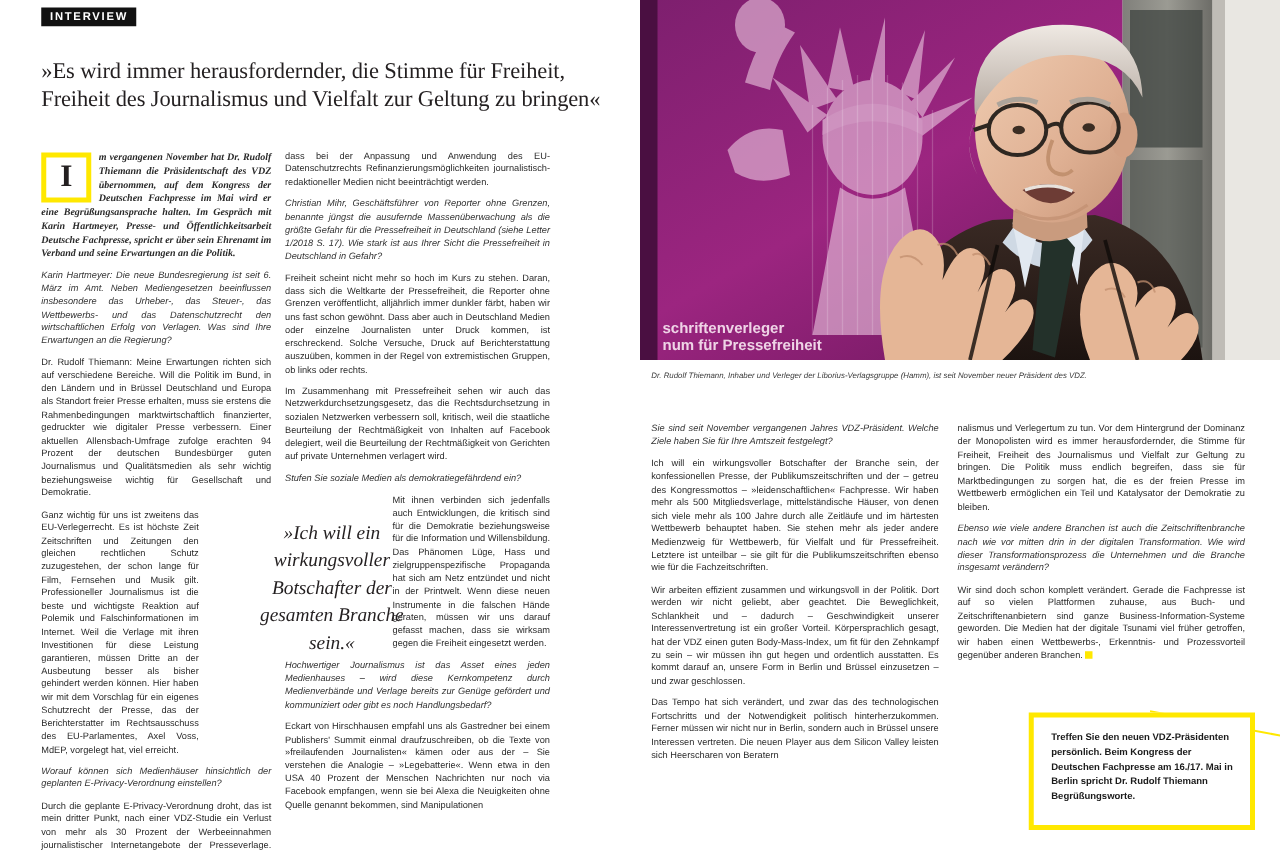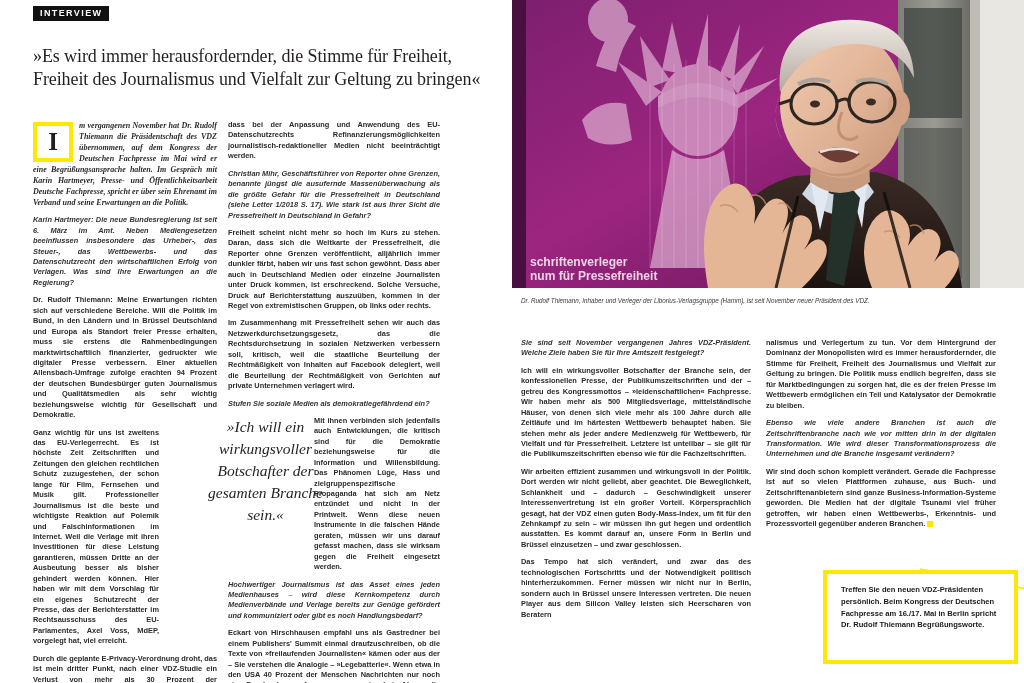--- a/index.html
+++ b/index.html
@@ -21,21 +21,21 @@
 
   .headline{
     position:absolute;left:33px;top:33px;width:455px;
     font-family:"Liberation Serif", serif;
     font-size:18px;line-height:1.30;font-weight:400;color:#231f20;
     letter-spacing:-0.1px;
   }
 
   
   .col{position:absolute;font-size:7.4px;line-height:1.41;color:#2b2b2b;text-align:justify;}
-  .col p{margin:0 0 7px 0;font-weight:bold;}
+  .col p{margin:0 0 7px 0;}
   .col p.q{font-style:italic;color:#333;}
   .col p.lead{font-family:"Liberation Serif", serif;font-weight:bold;font-style:italic;font-size:8px;line-height:1.38;}
 
   #col1{left:33px;top:120px;width:184px;}
   #col2{left:228px;top:120px;width:212px;}
   #col3{left:521px;top:338px;width:230px;}
   #col4{left:766px;top:338px;width:230px;}
 
   
   .dropcap{
@@ -61,21 +61,21 @@
   .photo{position:absolute;left:512px;top:0;width:512px;height:288px;overflow:hidden;background:#15803d;}
   .photo svg{display:block;}
 
   .caption{
     position:absolute;left:521px;top:297px;width:490px;
     font-size:6.3px;font-style:italic;color:#3a3a3a;line-height:1.3;
   }
 
   
   .callout{
-    position:absolute;left:823px;top:570px;width:195px;height:94px;
+    position:absolute;left:823px;top:570px;width:181px;height:94px;
     border:4px solid #ffe800;box-sizing:border-box;background:#ffffff;
     padding:10px 12px 8px 14px;
   }
   .callout .ctext{
     font-size:7.6px;font-weight:bold;line-height:1.55;color:#1a1a1a;
   }
   .callout-line{
     position:absolute;left:920px;top:565px;width:120px;height:30px;
   }
 
@@ -92,20 +92,21 @@
 
     <h1 class="headline">»Es wird immer herausfordernder, die Stimme für Freiheit, Freiheit des Journalismus und Vielfalt zur Geltung zu bringen«</h1>
 
     <div class="col" id="col1">
       <p class="lead">
         <span class="dc-float"></span><span>m vergangenen November hat Dr. Rudolf Thiemann die Präsidentschaft des VDZ übernommen, auf dem Kongress der Deutschen Fachpresse im Mai wird er eine Begrüßungsansprache halten. Im Gespräch mit Karin Hartmeyer, Presse- und Öffentlichkeitsarbeit Deutsche Fachpresse, spricht er über sein Ehrenamt im Verband und seine Erwartungen an die Politik.</span>
       </p>
       <p class="q">Karin Hartmeyer: Die neue Bundesregierung ist seit 6. März im Amt. Neben Mediengesetzen beeinflussen insbesondere das Urheber-, das Steuer-, das Wettbewerbs- und das Datenschutzrecht den wirtschaftlichen Erfolg von Verlagen. Was sind Ihre Erwartungen an die Regierung?</p>
       <p>Dr. Rudolf Thiemann: Meine Erwartungen richten sich auf verschiedene Bereiche. Will die Politik im Bund, in den Ländern und in Brüssel Deutschland und Europa als Standort freier Presse erhalten, muss sie erstens die Rahmenbedingungen marktwirtschaftlich finanzierter, gedruckter wie digitaler Presse verbessern. Einer aktuellen Allensbach-Umfrage zufolge erachten 94 Prozent der deutschen Bundesbürger guten Journalismus und Qualitätsmedien als sehr wichtig beziehungsweise wichtig für Gesellschaft und Demokratie.</p>
       <p class="narrow">Ganz wichtig für uns ist zweitens das EU-Verlegerrecht. Es ist höchste Zeit Zeitschriften und Zeitungen den gleichen rechtlichen Schutz zuzugestehen, der schon lange für Film, Fernsehen und Musik gilt. Professioneller Journalismus ist die beste und wichtigste Reaktion auf Polemik und Falschinformationen im Internet. Weil die Verlage mit ihren Investitionen für diese Leistung garantieren, müssen Dritte an der Ausbeutung besser als bisher gehindert werden können. Hier haben wir mit dem Vorschlag für ein eigenes Schutzrecht der Presse, das der Berichterstatter im Rechtsausschuss des EU-Parlamentes, Axel Voss, MdEP, vorgelegt hat, viel erreicht.</p>
+      <p class="q">Worauf können sich Medienhäuser hinsichtlich der geplanten E-Privacy-Verordnung einstellen?</p>
       <p>Durch die geplante E-Privacy-Verordnung droht, das ist mein dritter Punkt, nach einer VDZ-Studie ein Verlust von mehr als 30 Prozent der Werbeeinnahmen journalistischer Internetangebote der Presseverlage. Die neue Bundesregierung muss sich dafür einsetzen, dass die aktuelle deutsche</p>
     </div>
 
     <div class="dropcap">I</div>
 
     <div class="col" id="col2">
       <p>dass bei der Anpassung und Anwendung des EU-Datenschutzrechts Refinanzierungsmöglichkeiten journalistisch-redaktioneller Medien nicht beeinträchtigt werden.</p>
       <p class="q">Christian Mihr, Geschäftsführer von Reporter ohne Grenzen, benannte jüngst die ausufernde Massenüberwachung als die größte Gefahr für die Pressefreiheit in Deutschland (siehe Letter 1/2018 S. 17). Wie stark ist aus Ihrer Sicht die Pressefreiheit in Deutschland in Gefahr?</p>
       <p>Freiheit scheint nicht mehr so hoch im Kurs zu stehen. Daran, dass sich die Weltkarte der Pressefreiheit, die Reporter ohne Grenzen veröffentlicht, alljährlich immer dunkler färbt, haben wir uns fast schon gewöhnt. Dass aber auch in Deutschland Medien oder einzelne Journalisten unter Druck kommen, ist erschreckend. Solche Versuche, Druck auf Berichterstattung auszuüben, kommen in der Regel von extremistischen Gruppen, ob links oder rechts.</p>
       <p>Im Zusammenhang mit Pressefreiheit sehen wir auch das Netzwerkdurchsetzungsgesetz, das die Rechtsdurchsetzung in sozialen Netzwerken verbessern soll, kritisch, weil die staatliche Beurteilung der Rechtmäßigkeit von Inhalten auf Facebook delegiert, weil die Beurteilung der Rechtmäßigkeit von Gerichten auf private Unternehmen verlagert wird.</p>

